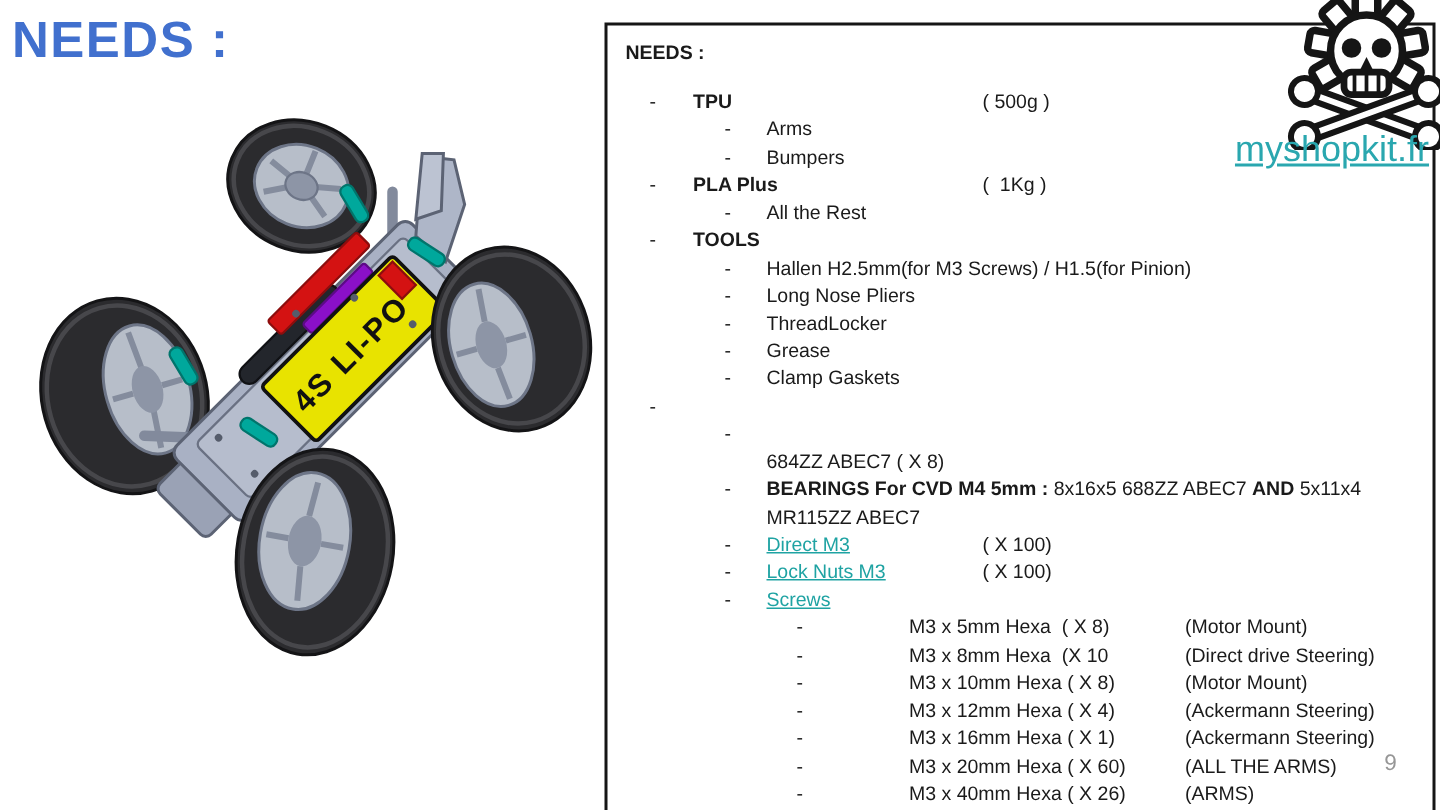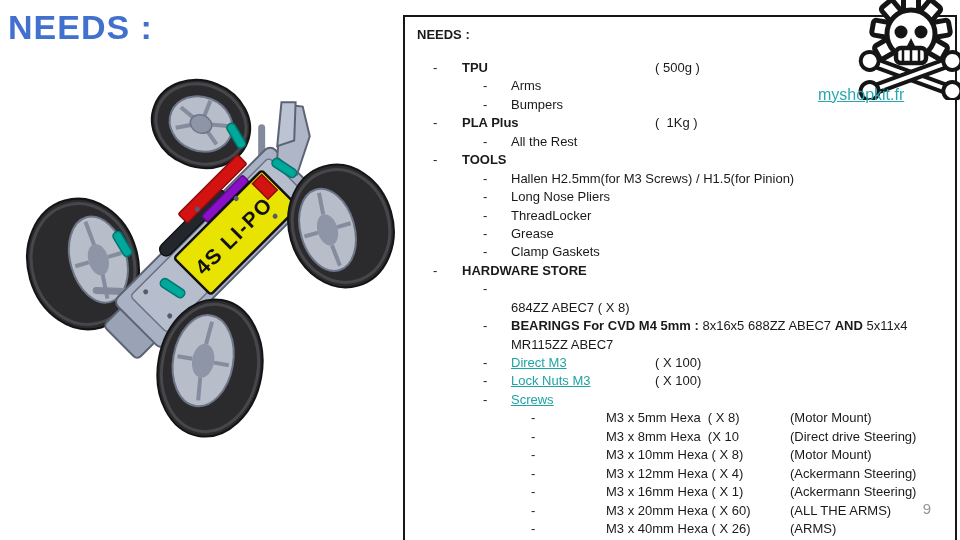--- a/index.html
+++ b/index.html
@@ -27,22 +27,22 @@
   .dash.i2{left:78px}.txt.i2{left:106px}
   .dash.i3{left:126px}.txt.i3{left:201px}
   .qty{left:250px}
   .note{left:385px}
   .b{position:static !important;font-weight:bold;}
   .seg{position:static !important;}
   a.link{position:static !important;color:var(--link-teal,#1FA3A3);text-decoration:underline;}
   
   #logo{position:absolute;left:851px;top:-10px;width:120px;height:110px;z-index:5;}
   #brand{
-    position:absolute;left:818px;top:86px;width:140px;text-align:left;z-index:5;
-    font-size:16px;color:var(--brand-teal,#2AA7AF);text-decoration:underline;
+    position:absolute;left:818px;top:86px;width:140px;text-align:center;z-index:5;
+    font-size:24px;color:var(--brand-teal,#2AA7AF);text-decoration:underline;
   }
   
   #pagenum{position:absolute;left:912px;top:500px;width:30px;text-align:center;
     font-size:15px;color:var(--page-gray,#969696);z-index:6;}
   svg{font-family:"Liberation Sans",sans-serif;}
 </style>
 </head>
 <body>
 
 <div id="slide">
@@ -121,21 +121,21 @@
         <div class="row"><span class="dash i2">-</span><span class="txt i2"><span class="seg">Arms</span></span></div>
         <div class="row"><span class="dash i2">-</span><span class="txt i2"><span class="seg">Bumpers</span></span></div>
         <div class="row"><span class="dash i1">-</span><span class="txt i1"><span class="seg b">PLA Plus</span></span><span class="qty">(  1Kg )</span></div>
         <div class="row"><span class="dash i2">-</span><span class="txt i2"><span class="seg">All the Rest</span></span></div>
         <div class="row"><span class="dash i1">-</span><span class="txt i1"><span class="seg b">TOOLS</span></span></div>
         <div class="row"><span class="dash i2">-</span><span class="txt i2"><span class="seg">Hallen H2.5mm(for M3 Screws) / H1.5(for Pinion)</span></span></div>
         <div class="row"><span class="dash i2">-</span><span class="txt i2"><span class="seg">Long Nose Pliers</span></span></div>
         <div class="row"><span class="dash i2">-</span><span class="txt i2"><span class="seg">ThreadLocker</span></span></div>
         <div class="row"><span class="dash i2">-</span><span class="txt i2"><span class="seg">Grease</span></span></div>
         <div class="row"><span class="dash i2">-</span><span class="txt i2"><span class="seg">Clamp Gaskets</span></span></div>
-        <div class="row"><span class="dash i1">-</span><span class="txt i1"><span class="seg b">HARDWARE STORE</span></span></div>
+        <div class="row"><span class="dash i1">-</span></div>
         <div class="row"><span class="dash i2">-</span></div>
         <div class="row"><span class="txt i2"><span class="seg">684ZZ ABEC7 ( X 8)</span></span></div>
         <div class="row"><span class="dash i2">-</span><span class="txt i2"><span class="seg b">BEARINGS For CVD M4 5mm :</span><span class="seg"> 8x16x5 688ZZ ABEC7 </span><span class="seg b">AND</span><span class="seg"> 5x11x4</span></span></div>
         <div class="row"><span class="txt i2"><span class="seg">MR115ZZ ABEC7</span></span></div>
         <div class="row"><span class="dash i2">-</span><span class="txt i2"><a href="#" class="link">Direct M3</a></span><span class="qty">( X 100)</span></div>
         <div class="row"><span class="dash i2">-</span><span class="txt i2"><a href="#" class="link">Lock Nuts M3</a></span><span class="qty">( X 100)</span></div>
         <div class="row"><span class="dash i2">-</span><span class="txt i2"><a href="#" class="link">Screws</a></span></div>
         <div class="row"><span class="dash i3">-</span><span class="txt i3"><span class="seg">M3 x 5mm Hexa  ( X 8)</span></span><span class="note">(Motor Mount)</span></div>
         <div class="row"><span class="dash i3">-</span><span class="txt i3"><span class="seg">M3 x 8mm Hexa  (X 10</span></span><span class="note">(Direct drive Steering)</span></div>
         <div class="row"><span class="dash i3">-</span><span class="txt i3"><span class="seg">M3 x 10mm Hexa ( X 8)</span></span><span class="note">(Motor Mount)</span></div>

